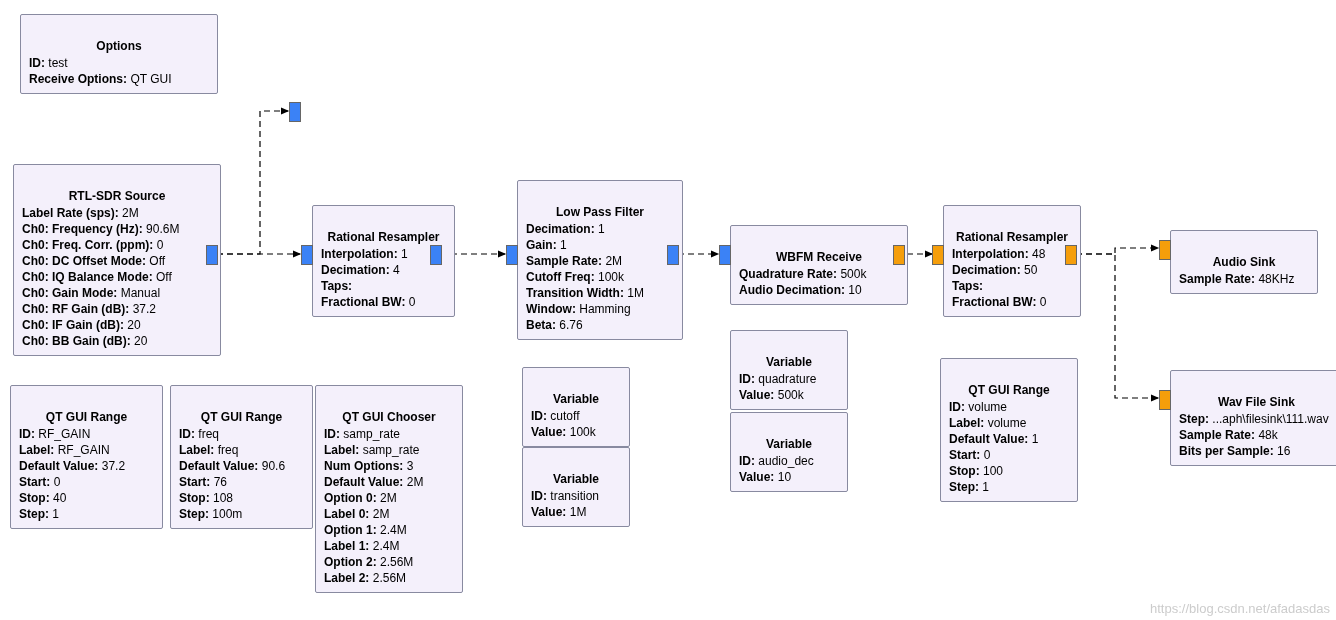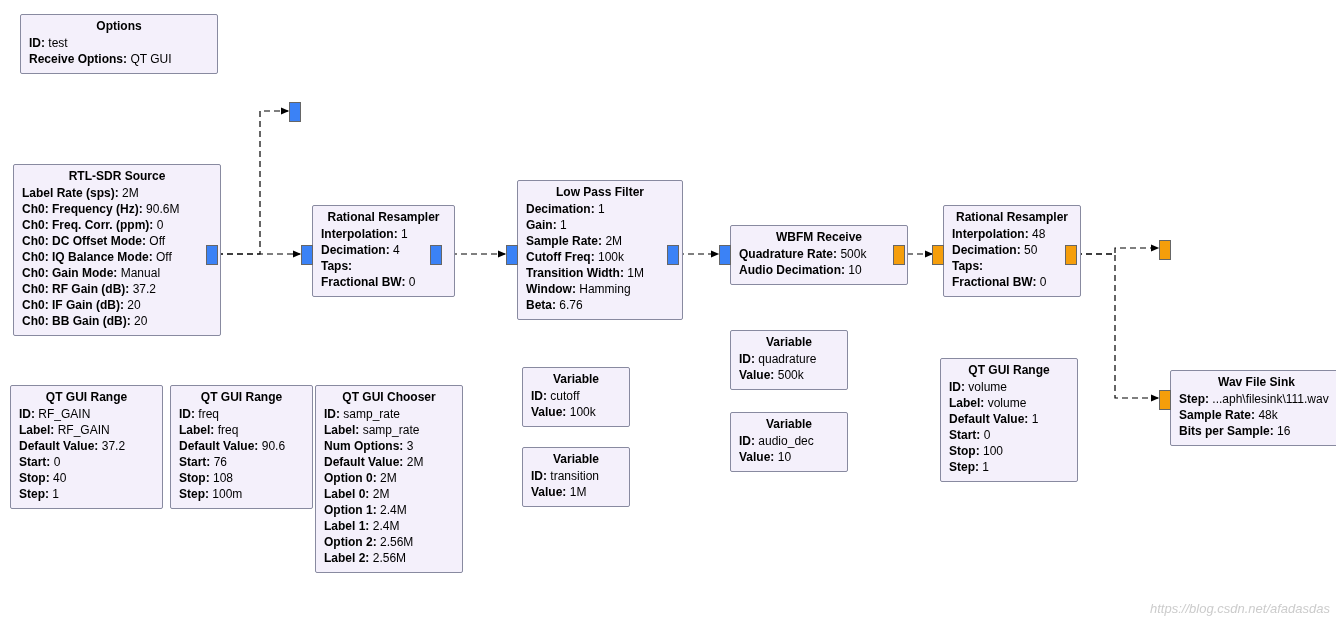--- a/index.html
+++ b/index.html
@@ -1,26 +1,26 @@
 <!DOCTYPE html>
 <html><head>
 <meta charset="utf-8">
 <style>
   html,body{margin:0;padding:0;font-family:Verdana,Geneva,sans-serif;font-size:12px;background:#fff;color:#000;}
   .canvas{position:relative;width:1336px;height:620px;}
   .block{position:absolute;background:#f4f0fb;border:1px solid #888aa0;border-radius:2px;padding:4px 8px 6px 8px;box-shadow:0 0 0 rgba(0,0,0,0);}
-  .title{font-weight:bold;text-align:center;padding-bottom:2px;white-space:nowrap;}
+  .title{font-weight:bold;text-align:center;padding-bottom:2px;white-space:nowrap;margin-top:20px;}
   .row{white-space:nowrap;line-height:16px;}
   .row b{font-weight:bold;}
   .port{position:absolute;width:10px;height:18px;border:1px solid #666;}
   .pblue{background:#3b82f6;}
   .porange{background:#f59e0b;}
   svg.wires{position:absolute;left:0;top:0;width:1336px;height:620px;pointer-events:none;}
   .arrow{marker-end:url(#ah);stroke:#000;stroke-width:1.2;stroke-dasharray:6 4;fill:none;}
-  .wm{position:absolute;right:6px;bottom:4px;color:#ccc;font-size:13px;font-family:Arial;font-style:italic;}
+  .wm{position:absolute;right:6px;bottom:4px;color:#ccc;font-size:13px;font-family:Arial;}
 </style>
 </head>
 <body>
 
 <div class="canvas">
 
 <svg class="wires">
 <defs>
         <marker id="ah" markerWidth="8" markerHeight="8" refX="6" refY="3" orient="auto">
           <path d="M0,0 L7,3 L0,6 Z" fill="#000"></path>
@@ -91,20 +91,24 @@
 <div class="block" id="b-rr2" style="left:943px;top:205px;width:120px">
  <div class="title">Rational Resampler</div>
 <div class="row"><b>Interpolation:</b> <span>48</span></div>
       <div class="row"><b>Decimation:</b> <span>50</span></div>
       <div class="row"><b>Taps:</b> <span></span></div>
       <div class="row"><b>Fractional BW:</b> <span>0</span></div>
     </div>
 <div class="port porange" style="left:932px;top:245px"></div>
 <div class="port porange" style="left:1065px;top:245px"></div>
 
+<div class="block" id="b-audio" style="left:1170px;top:230px;width:130px">
+ <div class="title">Audio Sink</div>
+<div class="row"><b>Sample Rate:</b> <span>48KHz</span></div>
+    </div>
 <div class="port porange" style="left:1159px;top:240px"></div>
 
 <div class="block" id="b-wav" style="left:1170px;top:370px;width:155px">
  <div class="title">Wav File Sink</div>
 <div class="row"><b>Step:</b> <span>...aph\filesink\111.wav</span></div>
       <div class="row"><b>Sample Rate:</b> <span>48k</span></div>
       <div class="row"><b>Bits per Sample:</b> <span>16</span></div>
     </div>
 <div class="port porange" style="left:1159px;top:390px"></div>
 

